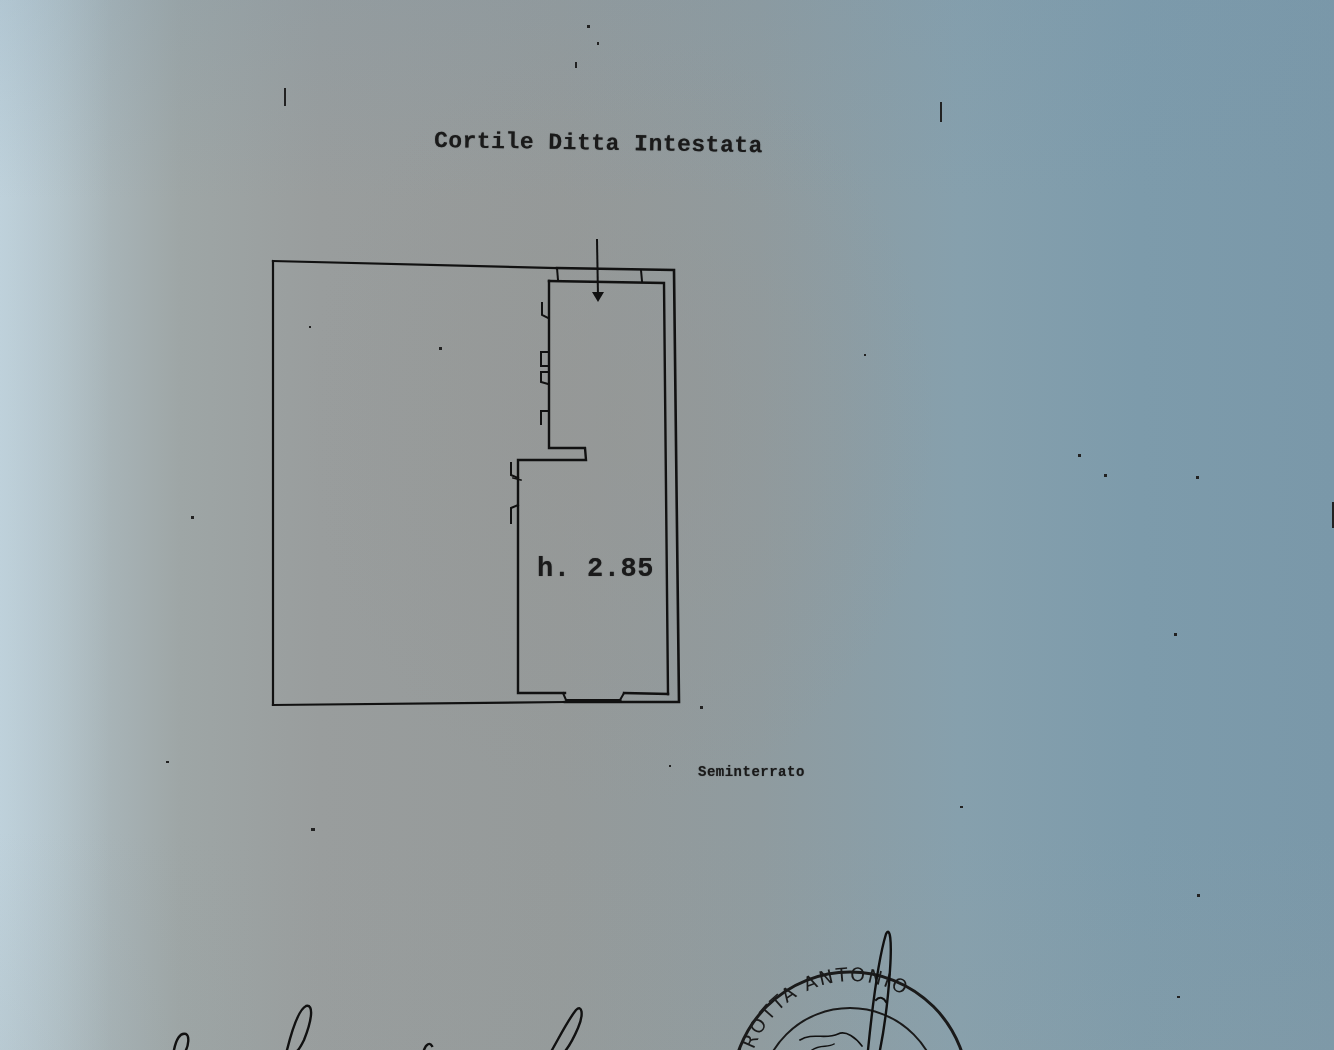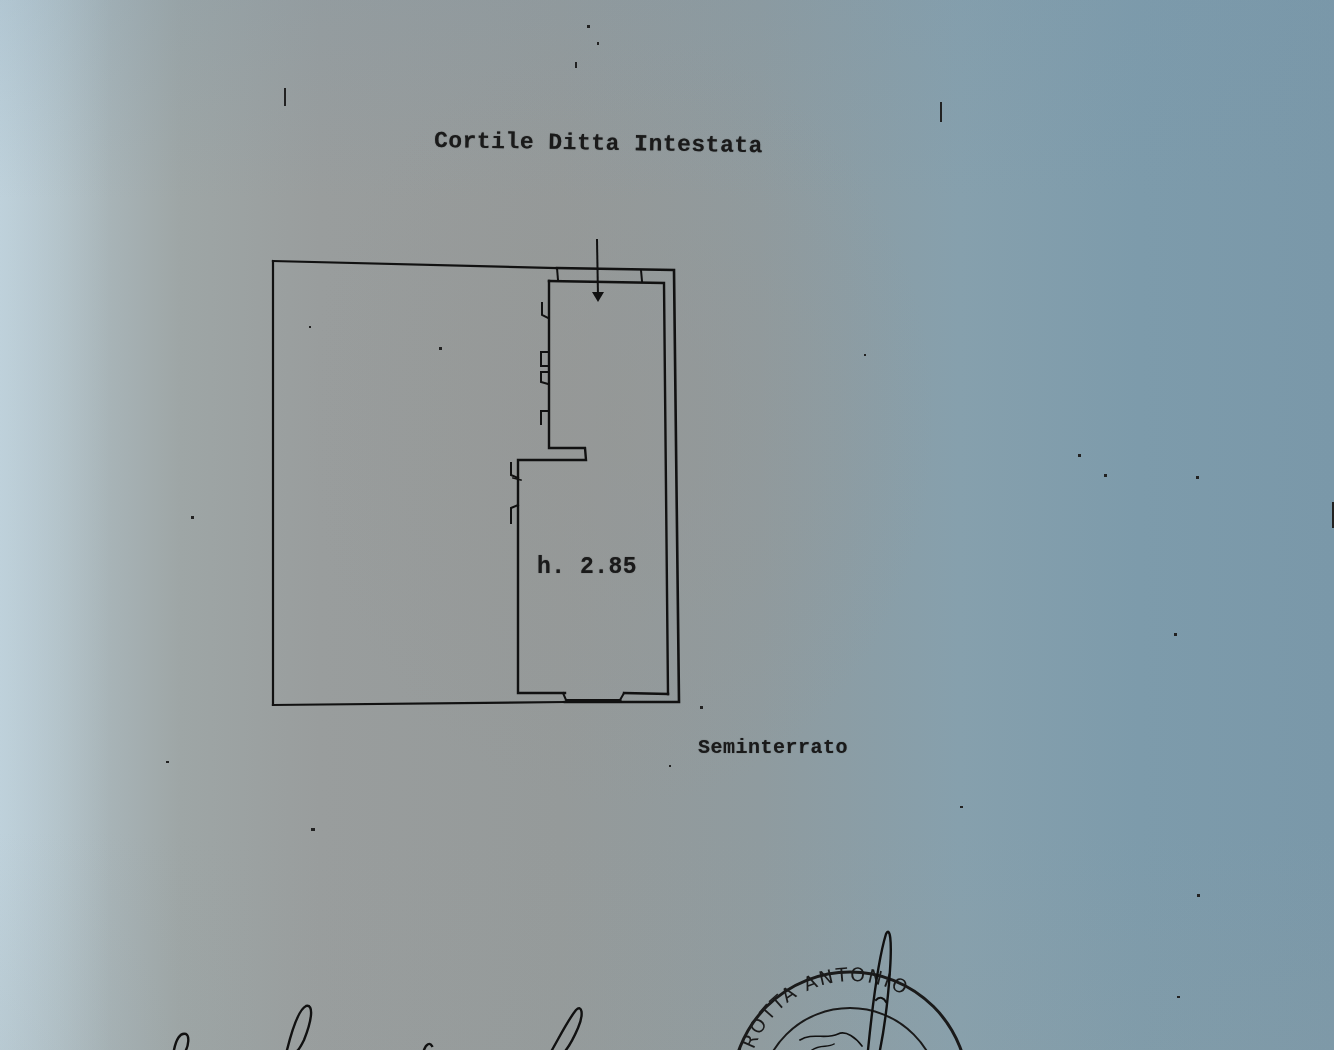--- a/index.html
+++ b/index.html
@@ -43,25 +43,25 @@
       text-shadow: 0 0 1px rgba(0,0,0,0.5);
     }
     #label-courtyard {
       left: 434px; top: 128px;
       font-size: 23px;
       transform: rotate(0.9deg);
       transform-origin: left center;
     }
     #label-height {
       left: 537px; top: 554px;
-      font-size: 23px;
+      font-size: 27px;
     }
     #label-floor {
-      left: 698px; top: 736px;
-      font-size: 20px;
+      left: 698px; top: 764px;
+      font-size: 14px;
     }
     svg.plan, svg.marks, svg.sign {
       position: absolute; left: 0; top: 0;
       width: 1334px; height: 1050px;
     }
     .stroke { stroke: #111; fill: none; stroke-linecap: square; stroke-linejoin: miter; }
     .speck { fill: #222; }
     .stamp-text {
       font-family: "DejaVu Sans", "Liberation Sans", sans-serif;
       font-size: 19px;

